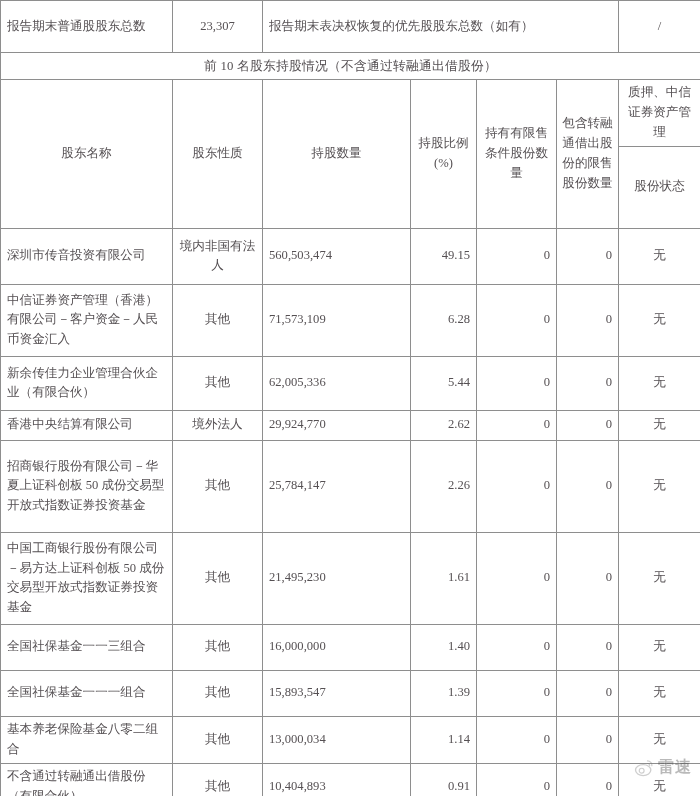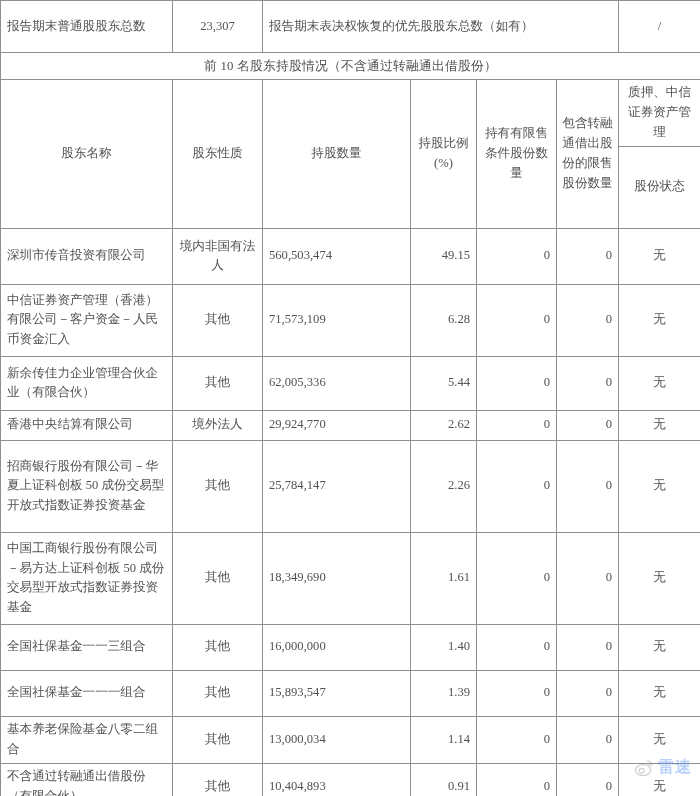--- a/index.html
+++ b/index.html
@@ -131,21 +131,21 @@
     pointer-events: none;
   }
   .watermark .wm-logo {
     width: 20px;
     height: 20px;
     display: block;
   }
   .watermark .wm-text {
     font-size: 16px;
     font-weight: bold;
-    color: #3b82f6;
+    color: #404040;
     font-family: "Liberation Sans", sans-serif;
     letter-spacing: 1px;
   }
 </style>
 </head>
 <body>
 
 <div class="page">
 
   <table class="report">
@@ -236,21 +236,21 @@
       <td class="num-right-tight">2.26</td>
       <td class="num-right-tight">0</td>
       <td class="num-right-tight">0</td>
       <td class="cell-center">无</td>
       <td class="num-right-tight">0</td>
     </tr>
 
     <tr class="data r-h6">
       <td class="nm">中国工商银行股份有限公司－易方达上证科创板 50 成份交易型开放式指数证券投资基金</td>
       <td class="cell-center">其他</td>
-      <td class="num-right">18,349,690</td>
+      <td class="num-right">21,495,230</td>
       <td class="num-right-tight">1.61</td>
       <td class="num-right-tight">0</td>
       <td class="num-right-tight">0</td>
       <td class="cell-center">无</td>
       <td class="num-right-tight">0</td>
     </tr>
 
     <tr class="data r-h7">
       <td class="nm">全国社保基金一一三组合</td>
       <td class="cell-center">其他</td>

